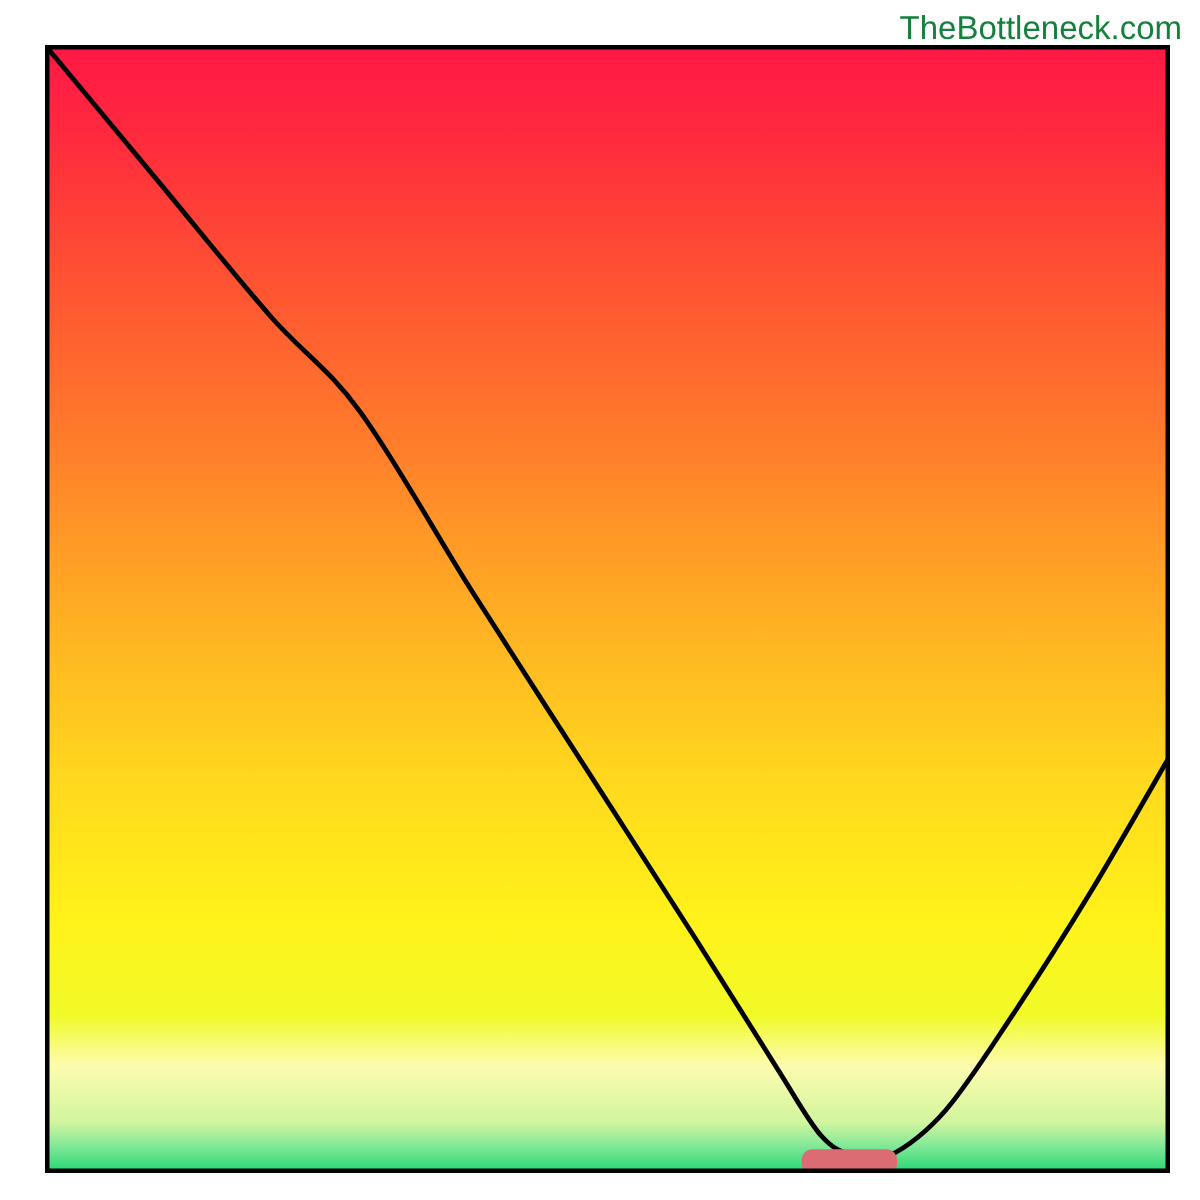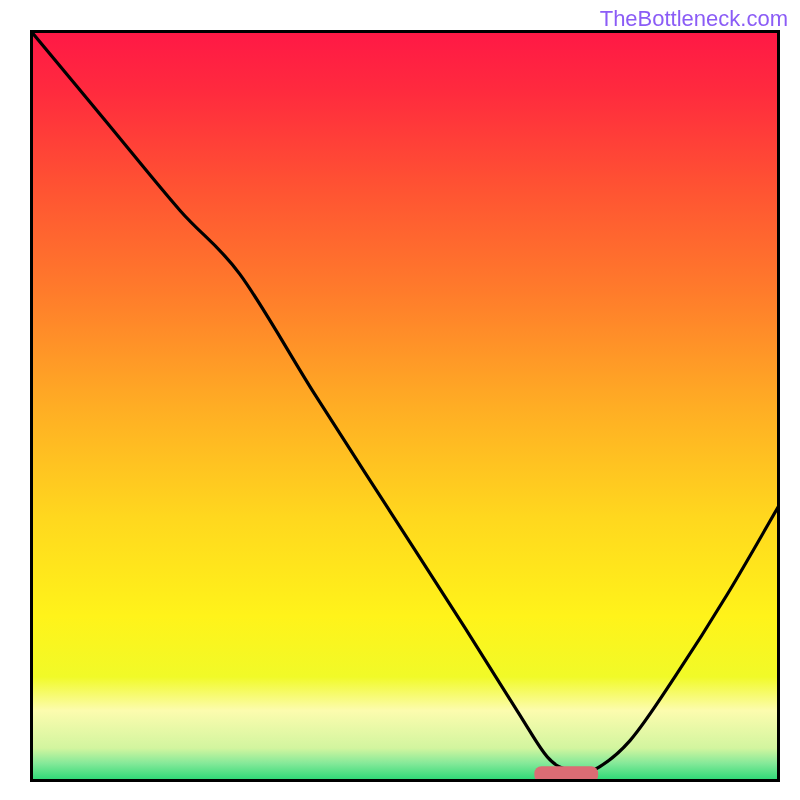--- a/index.html
+++ b/index.html
@@ -13,21 +13,21 @@
   .container {
     position: relative;
     width: 800px;
     height: 800px;
     background: #ffffff;
   }
   .watermark {
     position: absolute;
     top: 6px;
     right: 12px;
-    color: #8b5cf6;
+    color: #15803d;
     font-size: 22px;
     font-weight: 500;
     font-family: Arial, sans-serif;
     z-index: 10;
   }
   .plot-area {
     position: absolute;
     left: 30px;
     top: 30px;
     width: 750px;

